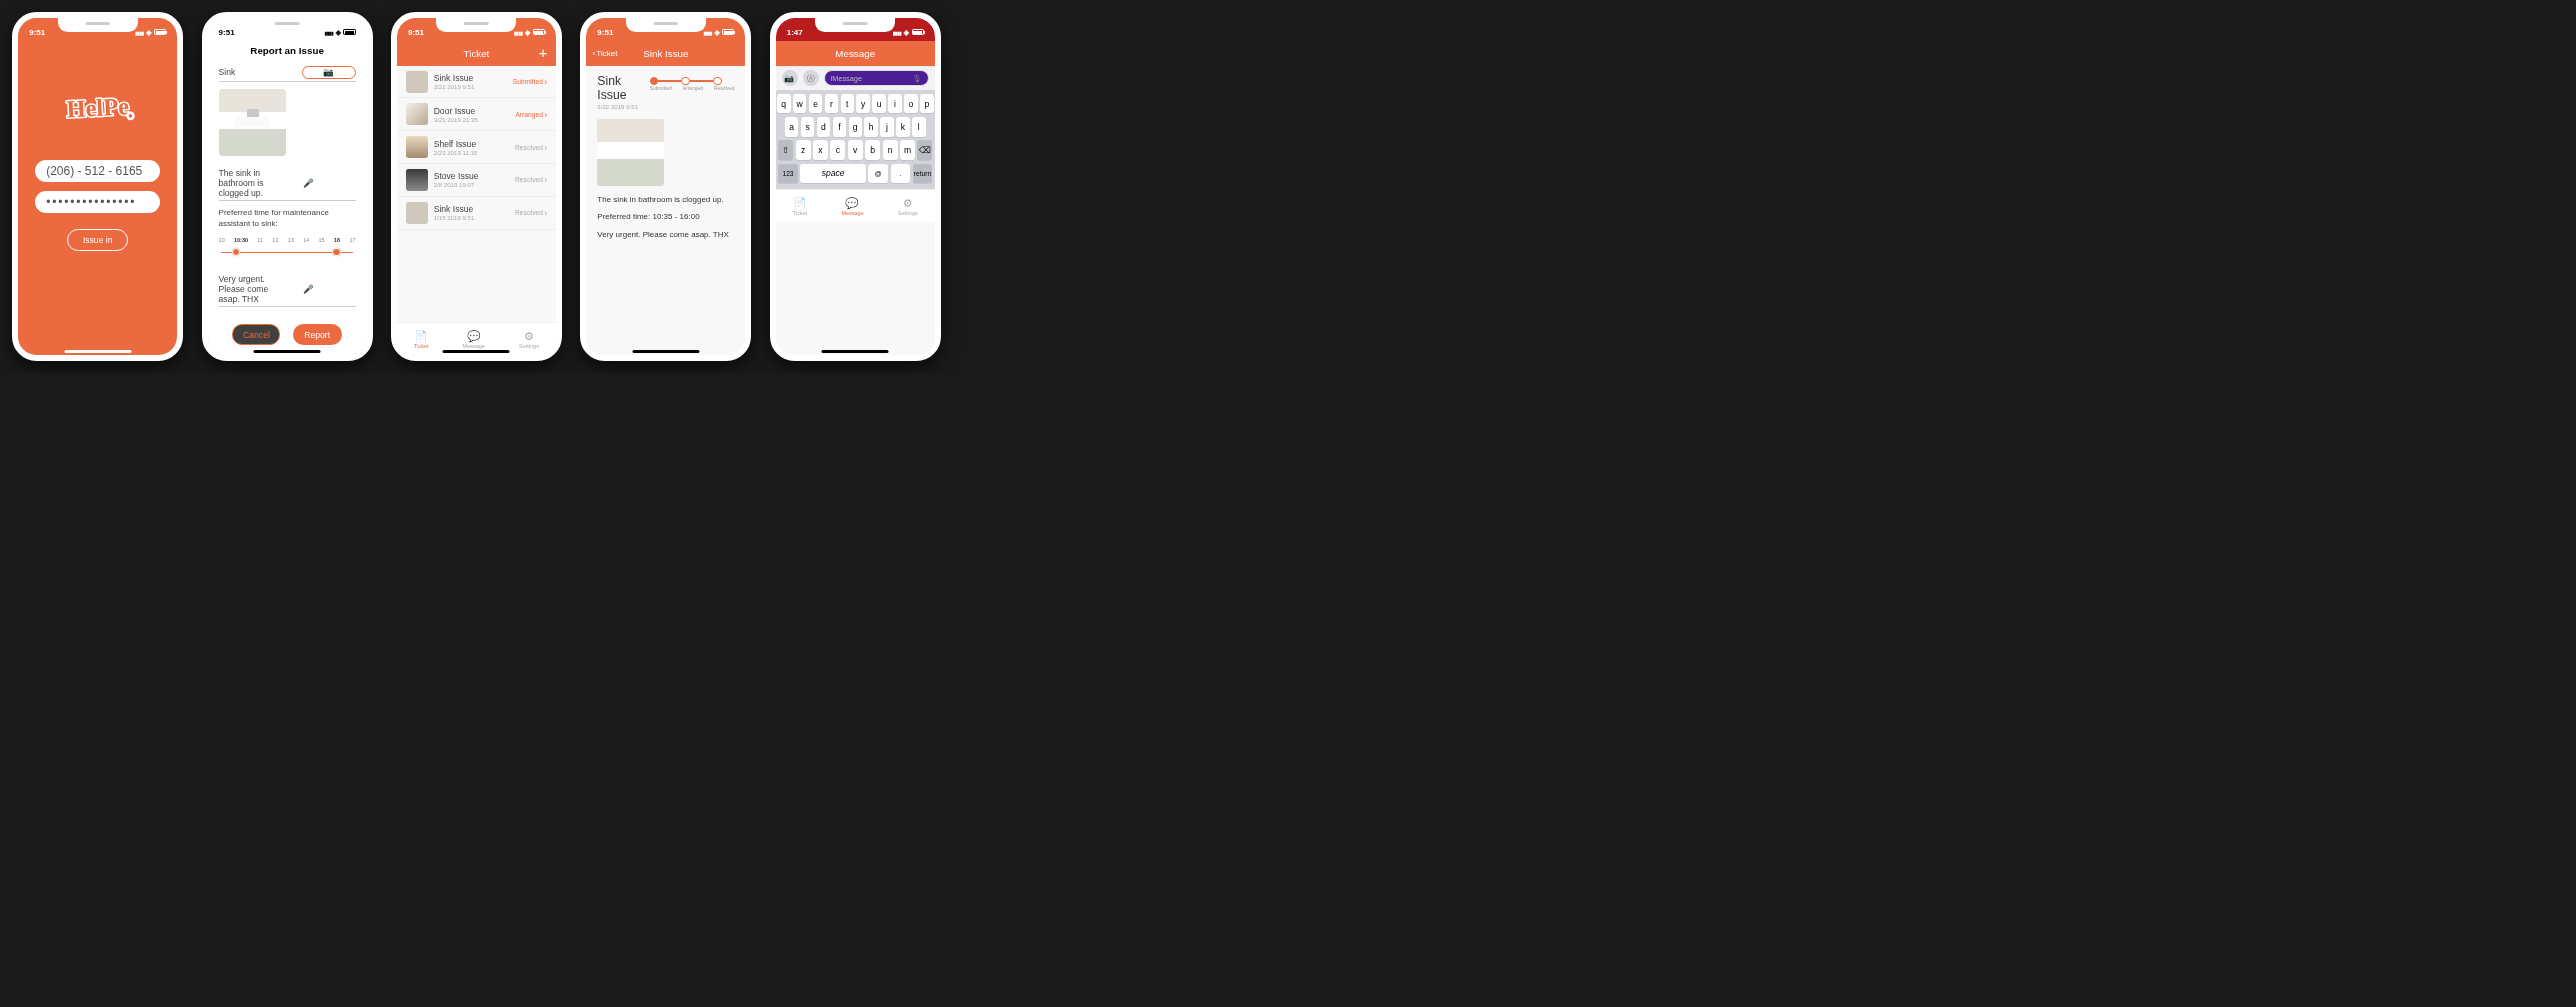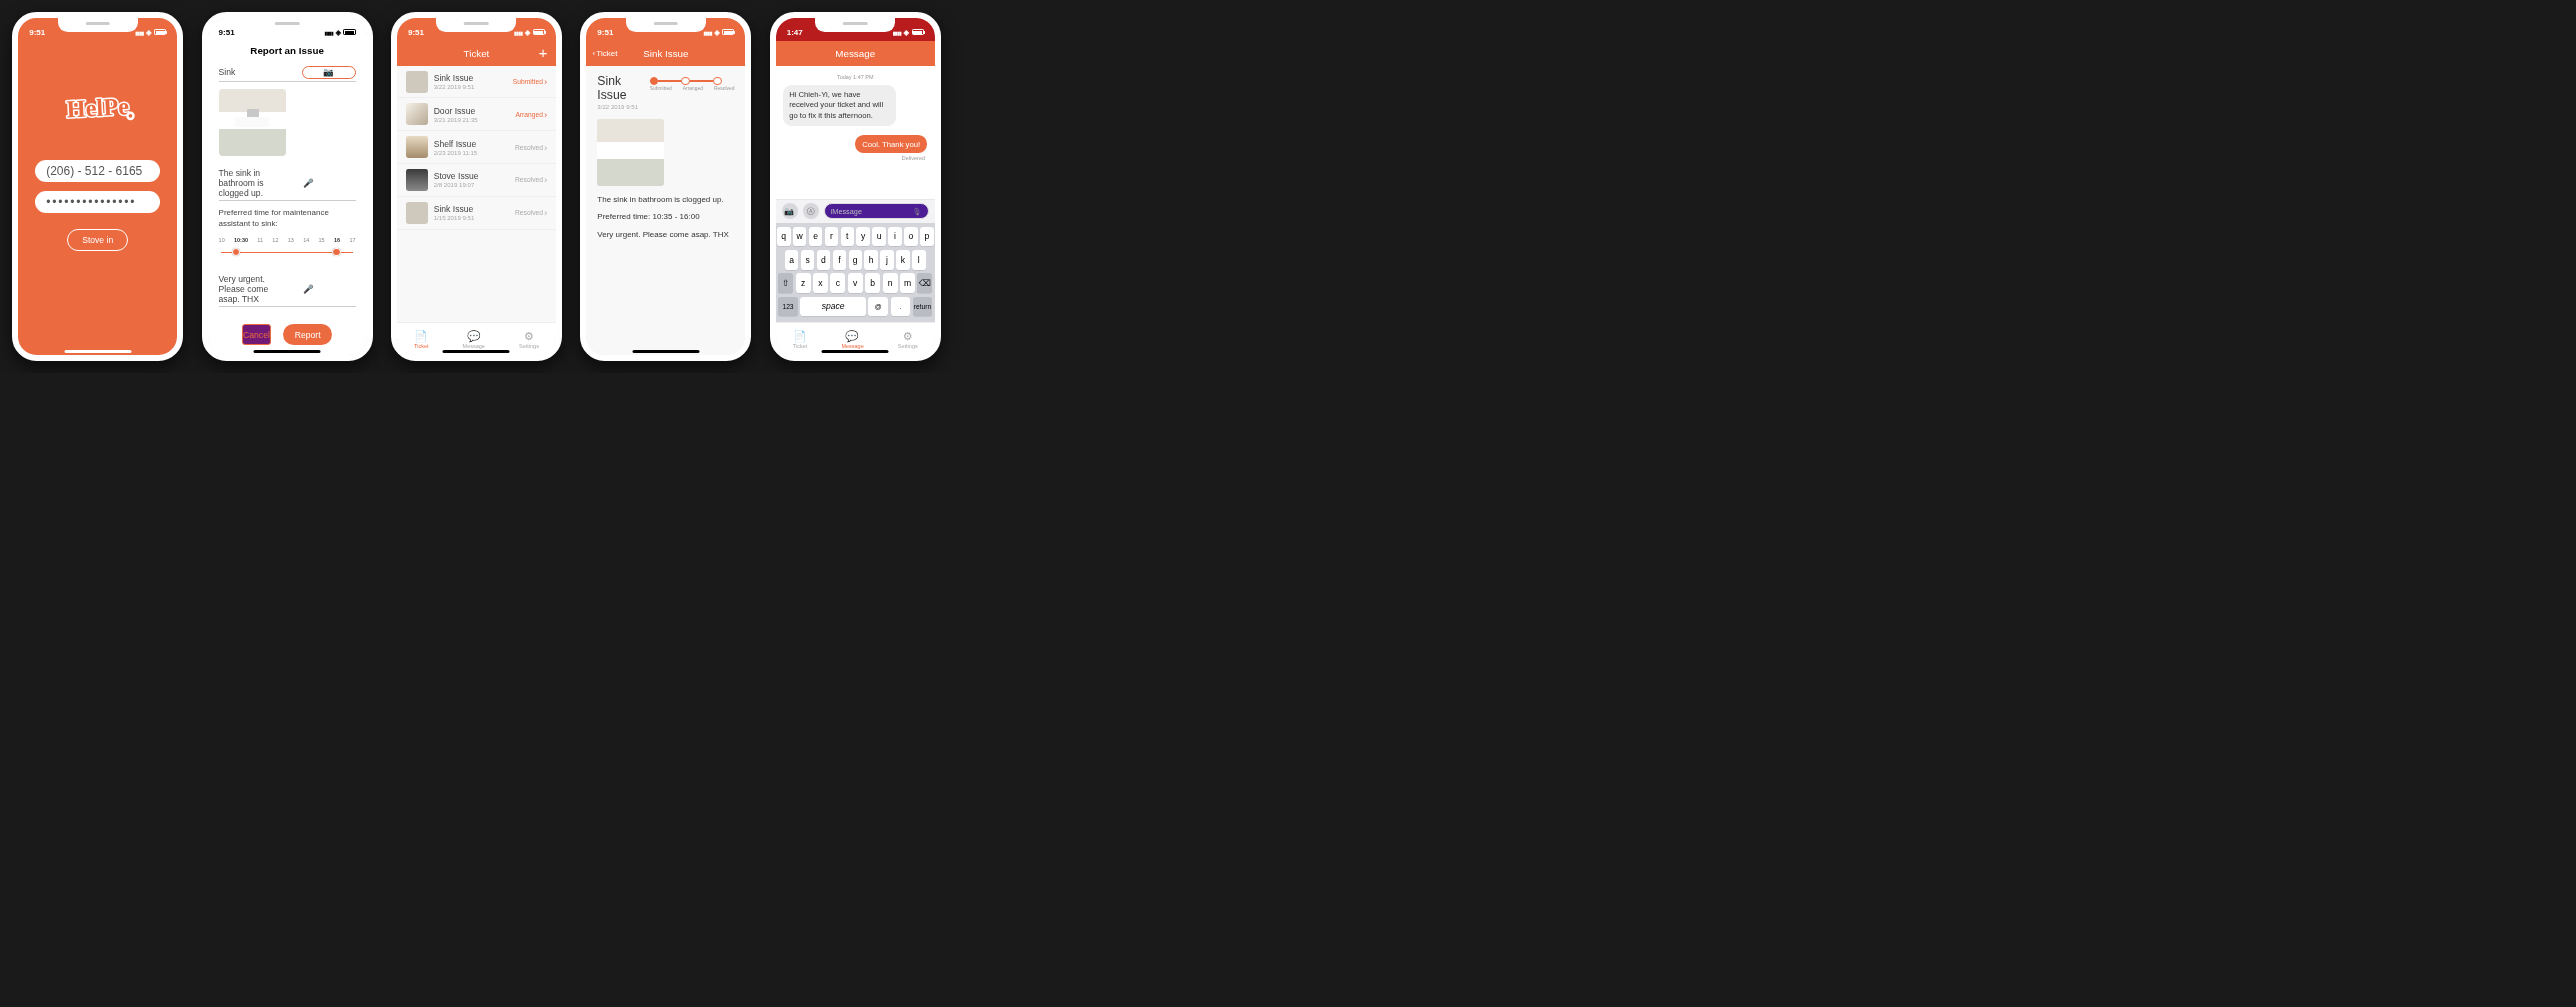--- a/index.html
+++ b/index.html
@@ -82,21 +82,21 @@
   .cam-btn { width:17px; height:13.5px; border:0.9px solid #ec6a3f; border-radius:6.7px; display:flex; align-items:center; justify-content:center; color:#ec6a3f; font-size:7.3px;}
   .mic-icon { color:#888; font-size:8.6px;}
   .photo-thumb { width:67px; height:67px; border-radius:3.7px; background:linear-gradient(#e8e4dc 0 35%, #fff 35% 60%, #d5d8cd 60% 100%); position:relative; margin-bottom:9.8px;}
   .photo-thumb::after { content:""; position:absolute; left:25%; top:42%; width:50%; height:16%; background:#fafafa; border-radius:1.8px;}
   .photo-thumb::before { content:""; position:absolute; left:42%; top:30%; width:18%; height:14%; background:#c8c8c8; border-radius:1.2px;}
   .prompt-text { font-size:8px; color:#444; line-height:1.4; margin-bottom:7.3px;}
   .slider-track { height:1.8px; background:#ec6a3f; position:relative; margin:11px 2.4px 18.4px;}
   .slider-scale { display:flex; justify-content:space-between; font-size:5.5px; color:#888; margin-bottom:-2.4px;}
   .slider-knob { position:absolute; top:-3.7px; width:8.6px; height:8.6px; border-radius:50%; background:#ec6a3f; border:1.2px solid #fff; box-shadow:0 0 1.2px rgba(0,0,0,0.3);}
   .action-row { display:flex; gap:12.2px; justify-content:center; padding:6.1px 0 9.8px;}
-  .btn-outline { border:0.9px solid #ec6a3f; color:#ec6a3f; background:#701a75; border-radius:3px; width:29px; height:21px; font-size:8.6px;}
+  .btn-outline { border:0.9px solid #ec6a3f; color:#ec6a3f; background:#404040; border-radius:10px; width:48px; height:21px; font-size:8.6px;}
   .btn-fill { background:#ec6a3f; color:#fff; border:none; border-radius:12.2px; width:49px; height:21px; font-size:8.6px;}
 
   
   .navbar {
     background:#ec6a3f; height:24.5px; display:flex; align-items:center; justify-content:center;
     color:#fff; font-size:9.8px; position:relative; flex-shrink:0;
   }
   .navbar .nav-left { position:absolute; left:6.1px; display:flex; align-items:center; font-size:8px; gap:1.2px;}
   .navbar .nav-right{ position:absolute; right:8.6px; font-size:14.7px; font-weight:300;}
 
@@ -166,21 +166,21 @@
     <div class="logo">
       <svg width="92" height="49" viewBox="0 0 150 80">
         <text x="75" y="52" text-anchor="middle" font-family="Comic Sans MS, cursive" font-size="40" font-weight="900" fill="#ec6a3f" stroke="#fff" stroke-width="5" stroke-linejoin="round" paint-order="stroke" transform="rotate(-3 75 45)">HelPe</text>
         <circle cx="128" cy="52" r="7" fill="#fff"></circle>
           <circle cx="128" cy="52" r="3" fill="#ec6a3f"></circle>
       </svg>
     </div>
     <div class="login-form">
       <input class="login-input" value="(206) - 512 - 6165" style="">
       <input class="login-input" type="password" style="letter-spacing: 1.8px;" value="• • • • • • • •">
-      <button class="signin-btn">Stove in</button>
+      <button class="signin-btn">Issue in</button>
     </div>
   </div>
   <div class="home-bar"></div>
 </div>
 
 <div class="phone">
 
   <div class="screen" style="background:#fff;">
     <div class="status-bar dark">
       <span>9:51</span>
@@ -360,28 +360,20 @@
     <div class="status-bar" style="background:#b91c1c;">
       <span>1:47</span>
       <div class="status-right">
         <span class="signal-icon"></span>
         <span class="wifi-icon"></span>
         <span class="battery-icon"></span>
       </div>
     </div>
     <div class="navbar">
       <span>Message</span>
-    </div>
-    <div class="msg-body">
-      <div class="msg-time">Today 1:47 PM</div>
-      <div class="bubble-in">Hi Chieh-Yi, we have received your ticket and will go to fix it this afternoon.</div>
-      <div class="bubble-out-wrap">
-        <div class="bubble-out">Cool. Thank you!</div>
-        <div class="delivered">Delivered</div>
-      </div>
     </div>
     <div class="compose">
       <div class="circ">📷</div>
       <div class="circ">Ⓐ</div>
       <div class="compose-input">
         <span style="color:#bbb">iMessage</span>
         <span style="color:#888">🎙</span>
       </div>
     </div>
     <div class="keyboard" id="keyboard">

